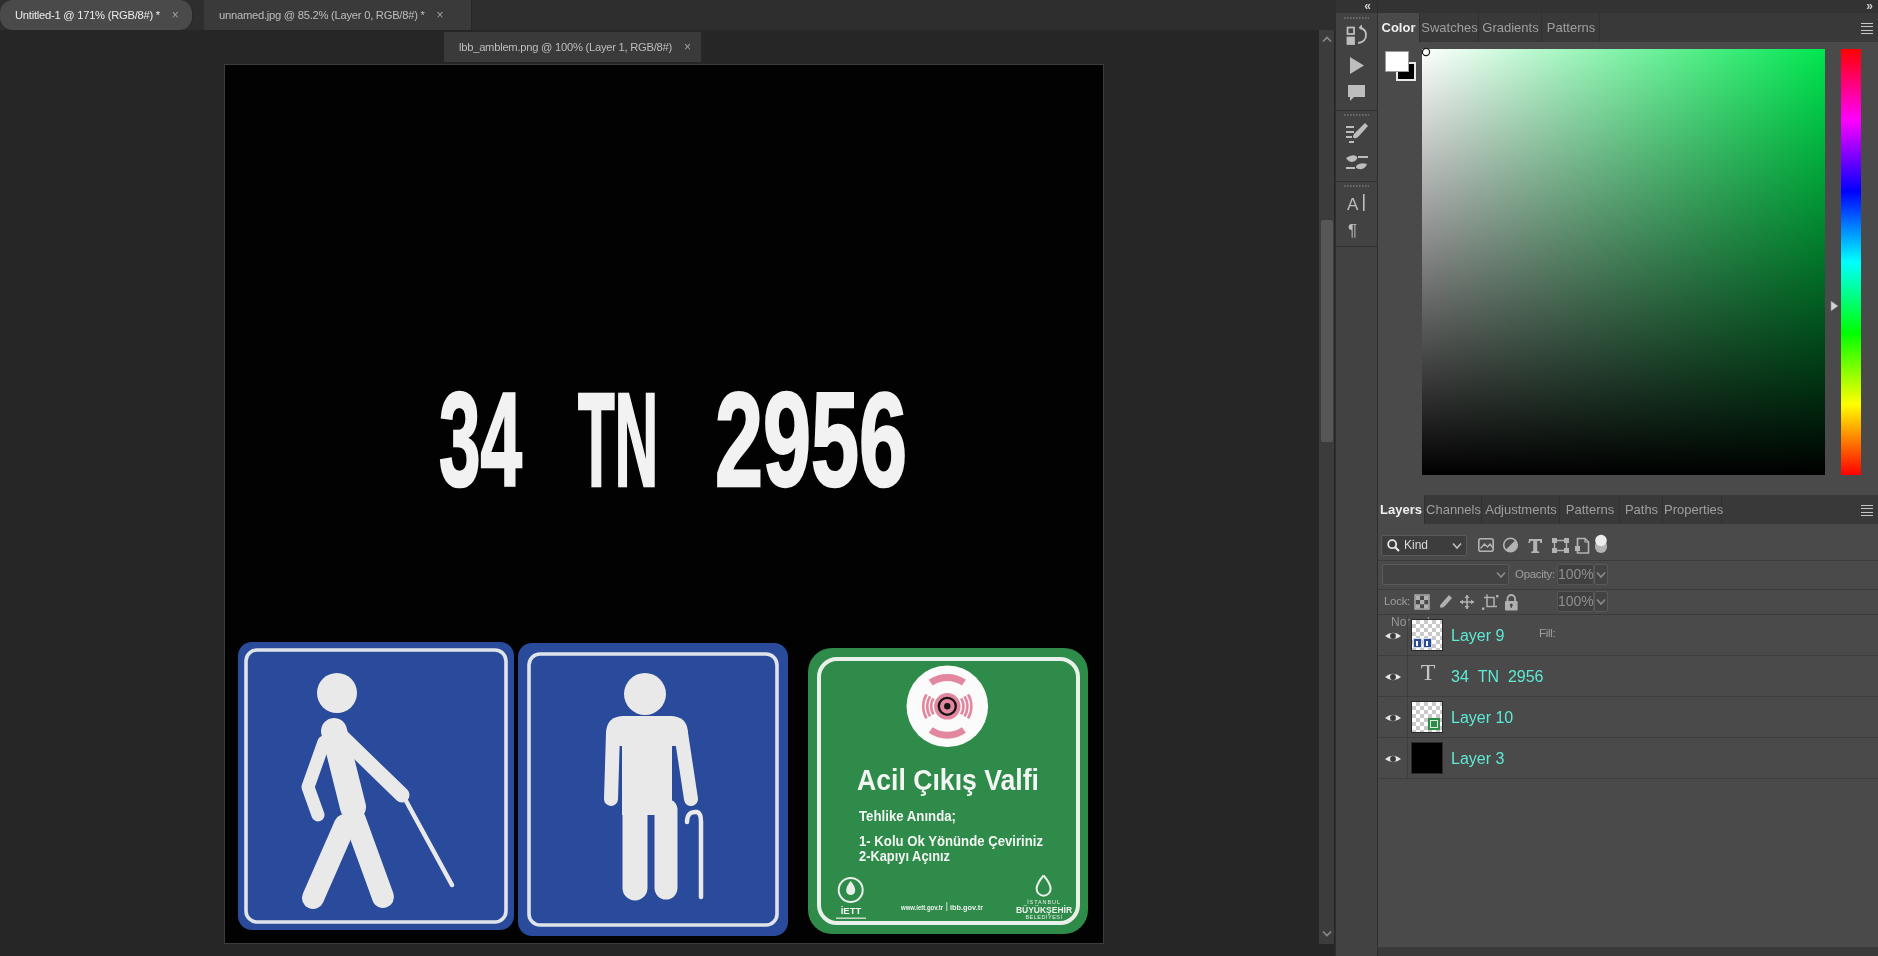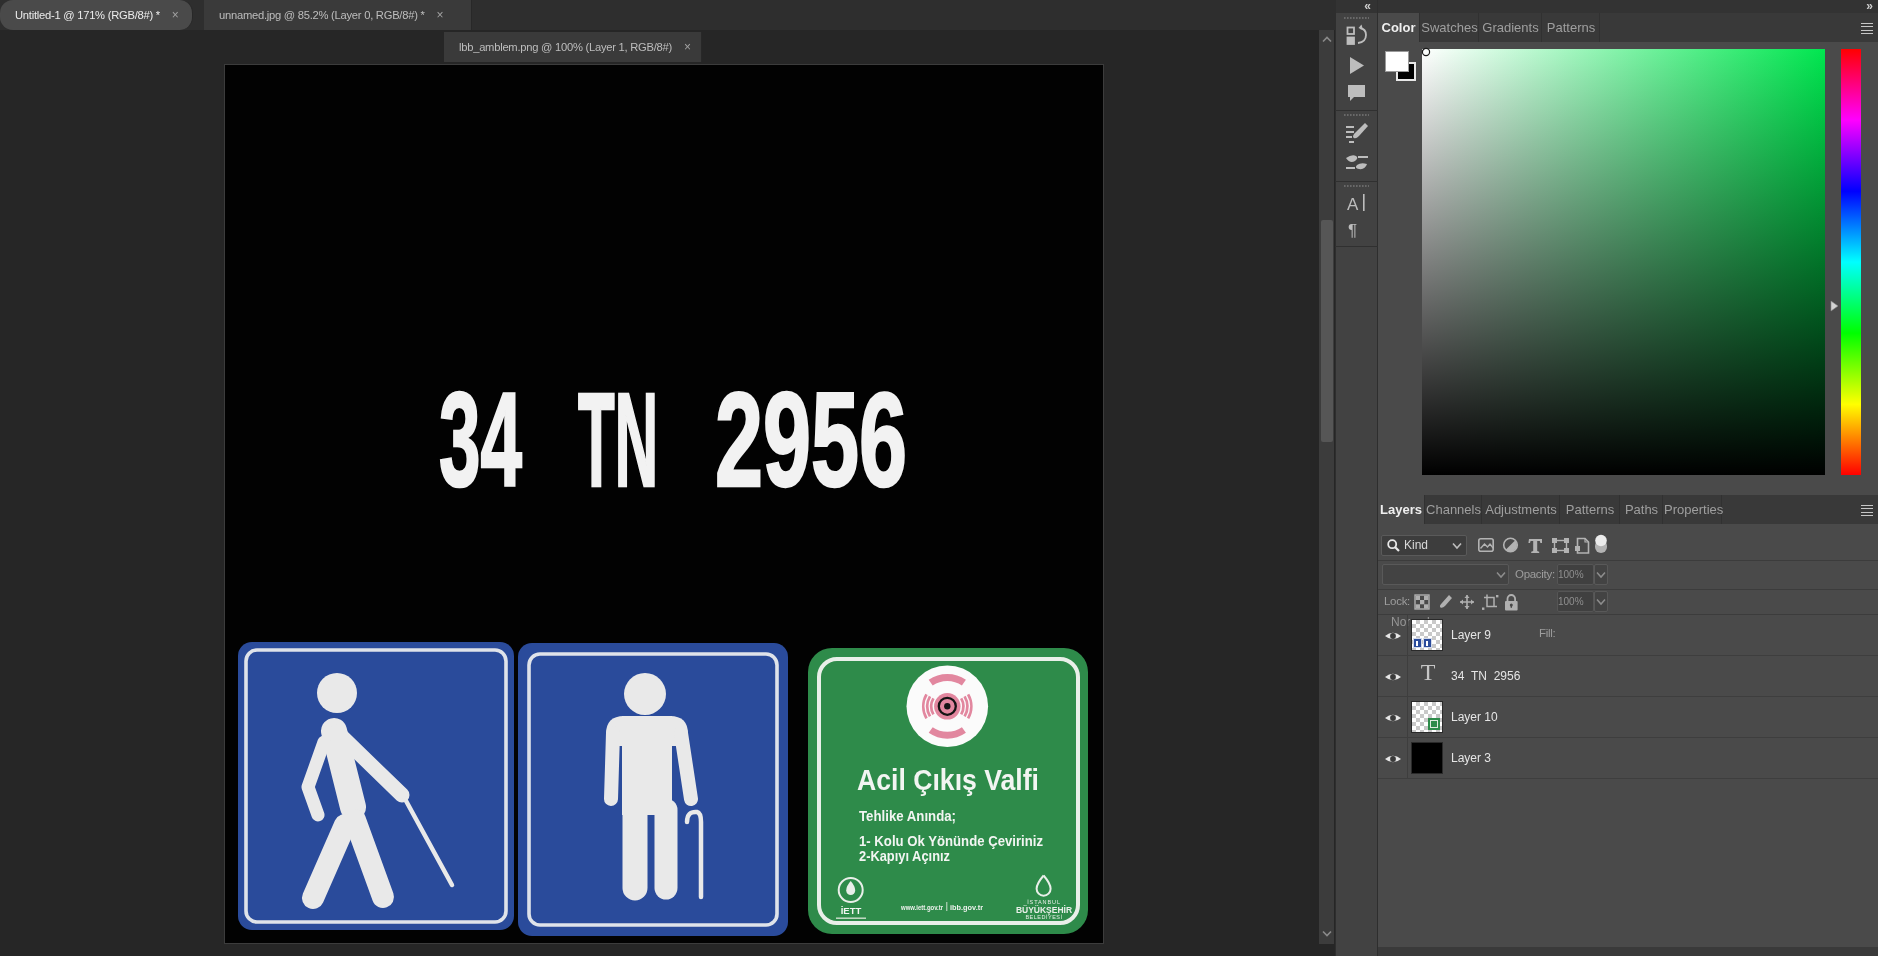--- a/index.html
+++ b/index.html
@@ -44,25 +44,25 @@
   .burger:after{content:"";position:absolute;left:0;bottom:1.6px;width:100%;height:1.6px;background:#c6c6c6;}
 
   
   #satsq{left:1422px;top:49px;width:403px;height:426px;
      background:linear-gradient(to bottom,rgba(0,0,0,0) 0%,#000 100%),
                 linear-gradient(to right,#fff 0%,#00e64f 100%);}
   #huebar{left:1841px;top:49px;width:20px;height:426px;
      background:linear-gradient(to bottom,#f00 0%,#f0f 16.7%,#00f 33.4%,#0ff 50%,#0f0 66.7%,#ff0 83.4%,#f00 100%);}
   .combo{position:absolute;background:#3d3d3d;border:1px solid #5a5a5a;border-radius:2px;}
   .glabel{color:#9d9d9d;font-size:11.5px;letter-spacing:-0.3px;position:absolute;}
-  .valbox{position:absolute;background:#404040;border:1px solid #555;border-radius:2px;color:#8f8f8f;font-size:10px;}
+  .valbox{position:absolute;background:#404040;border:1px solid #555;border-radius:2px;color:#8f8f8f;font-size:14px;text-align:center;}
   .layrow{position:absolute;left:1378px;width:500px;height:41px;border-bottom:1px solid #3e3e3e;}
   .thumb{position:absolute;left:33px;top:4px;width:32px;height:32px;border:1px solid #2a2a2a;
      background:conic-gradient(#c9c9c9 25%,#fff 0 50%,#c9c9c9 0 75%,#fff 0);background-size:8px 8px;}
-  .lname{position:absolute;left:73px;top:0;height:41px;line-height:41px;color:#e5e5e5;font-size:12px;}
+  .lname{position:absolute;left:73px;top:0;height:41px;line-height:41px;color:#5eead4;font-size:16px;}
 </style>
 </head>
 <body>
 <div id="root">
 
   <div id="tabbar" class="abs"></div>
   <div class="dtab active abs" style="left:0;width:193px;">Untitled-1 @ 171% (RGB/8#) * <span class="x">×</span></div>
   <div class="dtab abs" style="left:204px;width:268px;">unnamed.jpg @ 85.2% (Layer 0, RGB/8#) * <span class="x">×</span></div>
   <div class="dtab abs" style="left:444px;width:258px;margin-top:32px;">lbb_amblem.png @ 100% (Layer 1, RGB/8#) <span class="x">×</span></div>
 

